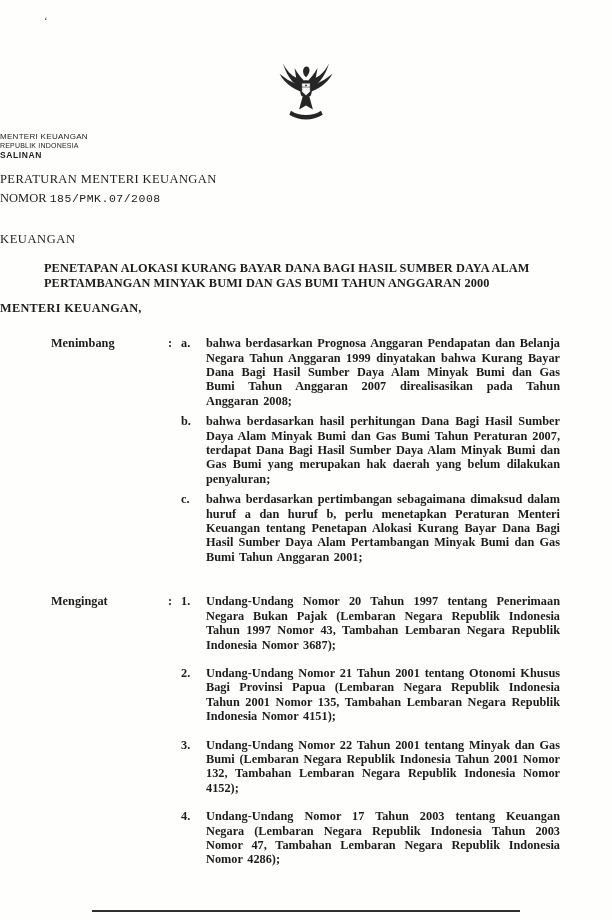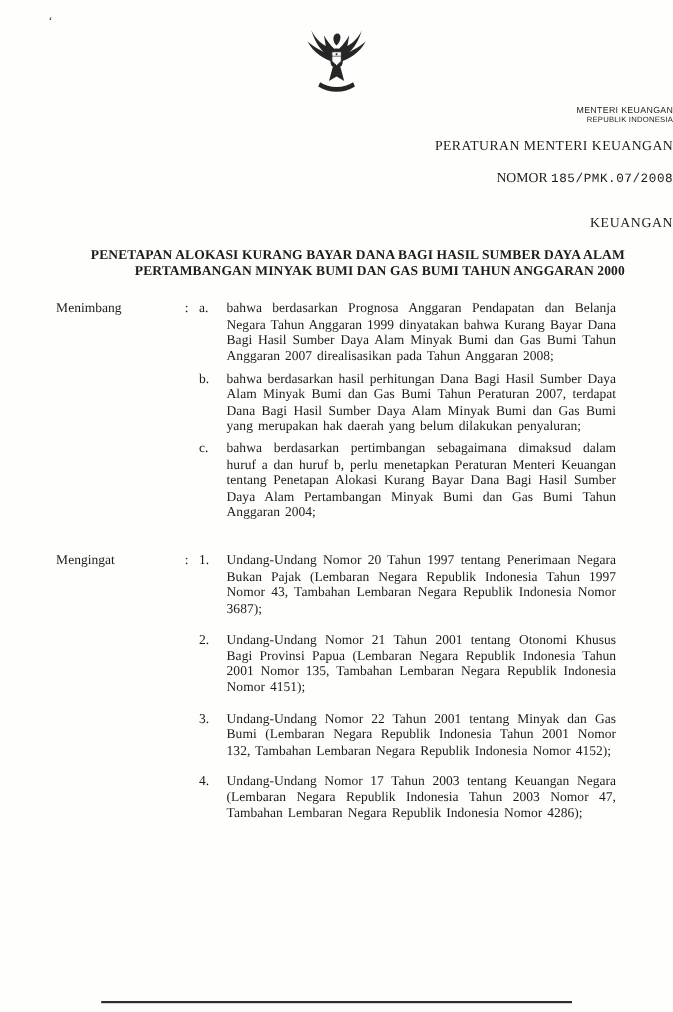--- a/index.html
+++ b/index.html
@@ -3,32 +3,32 @@
 <meta charset="utf-8">
 <style>
   * { box-sizing: border-box; }
   html, body { margin: 0; padding: 0; background: #d9d9d9; }
   .page {
     width: 612px; height: 920px; margin: 0 auto; position: relative;
     background: #fefefd; color: #1c1c1c; overflow: hidden;
     font-family: "Liberation Serif", "DejaVu Serif", serif;
   }
   .artifact { position: absolute; left: 44px; top: 14px; font-size: 11px; color: #444; }
-  .header { text-align: right; padding-top: 24px; }
+  .header { text-align: left; padding-top: 60px; }
   .emblem svg { display: block; margin: 0 auto; }
   .ministry  { font-family: "Liberation Sans", sans-serif; font-size: 8px;  letter-spacing: .3px; margin-top: 4px; }
   .republic  { font-family: "Liberation Sans", sans-serif; font-size: 7px;  letter-spacing: .2px; margin-top: 1px; }
   .salinan   { font-family: "Liberation Sans", sans-serif; font-size: 8.5px; font-weight: bold; letter-spacing: .6px; margin-top: 1px; }
   .doc-type  { font-size: 12.5px; letter-spacing: .4px; margin-top: 12px; }
-  .doc-number{ font-size: 12.5px; margin-top: 14px; }
+  .doc-number{ font-size: 12.5px; margin-top: 4px; }
   .doc-number .mono { font-family: "Liberation Mono", monospace; font-size: 11.5px; letter-spacing: .5px; }
   .tentang { font-size: 12.5px; letter-spacing: .6px; margin-top: 26px; }
   .title   { font-size: 12.3px; font-weight: bold; line-height: 14.6px; max-width: 524px; margin: 14px auto 0; letter-spacing: .1px; }
   .issuer  { font-size: 12.3px; font-weight: bold; letter-spacing: .3px; margin-top: 11px; }
-  .body { padding: 20px 52px 0 51px; }
+  .body { padding: 20px 52px 0 51px; font-weight: bold; }
   .section { display: grid; grid-template-columns: 117px 13px 1fr; font-size: 12.3px; line-height: 14.4px; }
   .section--mengingat { margin-top: 24px; }
   .item { display: grid; grid-template-columns: 25px 1fr; margin-bottom: 6px; }
   .section--mengingat .item { margin-bottom: 14px; }
   .item-text { margin: 0; text-align: justify; word-spacing: 1.5px; }
   .footer-rule { position: absolute; bottom: 8px; left: 50%; transform: translateX(-50%); width: 428px; border-top: 2px solid #2f2f2f; }
 </style>
 </head>
 <body>
 
@@ -49,46 +49,48 @@
           <path d="M44 64 L38 86 L50 79 L62 86 L56 64 Z"></path>
           <path d="M24 88 C38 98 62 98 76 88 L79 95 C62 106 38 106 21 95 Z"></path>
         </g>
         <path d="M42.5 40 L57.5 40 L57.5 55 L50 62 L42.5 55 Z" fill="#fafafa" stroke="#262626" stroke-width="1.5"></path>
         <line x1="42.5" y1="47" x2="57.5" y2="47" stroke="#262626" stroke-width="1"></line>
         <circle cx="50" cy="44" r="1.6" fill="#262626"></circle>
       </svg>
     </div>
     <div class="ministry">MENTERI KEUANGAN</div>
     <div class="republic">REPUBLIK INDONESIA</div>
+    <div class="salinan">SALINAN</div>
     <div class="doc-type">PERATURAN MENTERI KEUANGAN</div>
     <div class="doc-number">
       <span>NOMOR</span>
       <span class="mono">185/PMK.07/2008</span>
     </div>
     <div class="tentang">KEUANGAN</div>
     <div class="title">PENETAPAN ALOKASI KURANG BAYAR DANA BAGI HASIL SUMBER DAYA ALAM PERTAMBANGAN MINYAK BUMI DAN GAS BUMI TAHUN ANGGARAN 2000</div>
+    <div class="issuer">MENTERI KEUANGAN,</div>
   </div>
 
   <div class="body">
 
     <div class="section section--menimbang">
       <div class="section-label">Menimbang</div>
       <div class="section-colon">:</div>
       <div class="items">
         <div class="item">
           <span class="item-marker">a.</span>
           <p class="item-text">bahwa berdasarkan Prognosa Anggaran Pendapatan dan Belanja Negara Tahun Anggaran 1999 dinyatakan bahwa Kurang Bayar Dana Bagi Hasil Sumber Daya Alam Minyak Bumi dan Gas Bumi Tahun Anggaran 2007 direalisasikan pada Tahun Anggaran 2008;</p>
         </div>
         <div class="item">
           <span class="item-marker">b.</span>
           <p class="item-text">bahwa berdasarkan hasil perhitungan Dana Bagi Hasil Sumber Daya Alam Minyak Bumi dan Gas Bumi Tahun Peraturan 2007, terdapat Dana Bagi Hasil Sumber Daya Alam Minyak Bumi dan Gas Bumi yang merupakan hak daerah yang belum dilakukan penyaluran;</p>
         </div>
         <div class="item">
           <span class="item-marker">c.</span>
-          <p class="item-text">bahwa berdasarkan pertimbangan sebagaimana dimaksud dalam huruf a dan huruf b, perlu menetapkan Peraturan Menteri Keuangan tentang Penetapan Alokasi Kurang Bayar Dana Bagi Hasil Sumber Daya Alam Pertambangan Minyak Bumi dan Gas Bumi Tahun Anggaran 2004;</p>
+          <p class="item-text">bahwa berdasarkan pertimbangan sebagaimana dimaksud dalam huruf a dan huruf b, perlu menetapkan Peraturan Menteri Keuangan tentang Penetapan Alokasi Kurang Bayar Dana Bagi Hasil Sumber Daya Alam Pertambangan Minyak Bumi dan Gas Bumi Tahun Anggaran 2001;</p>
         </div>
       </div>
     </div>
 
     <div class="section section--mengingat">
       <div class="section-label">Mengingat</div>
       <div class="section-colon">:</div>
       <div class="items">
         <div class="item">
           <span class="item-marker">1.</span>

